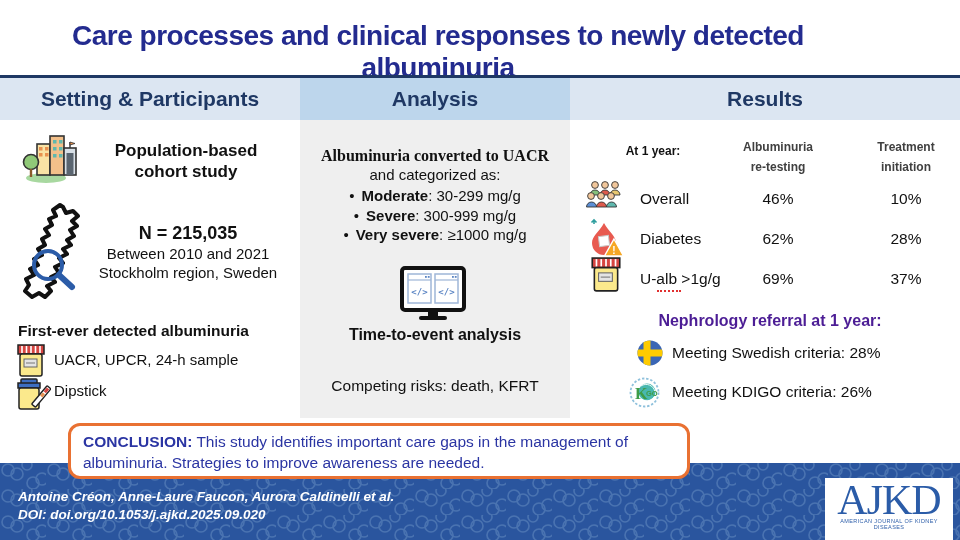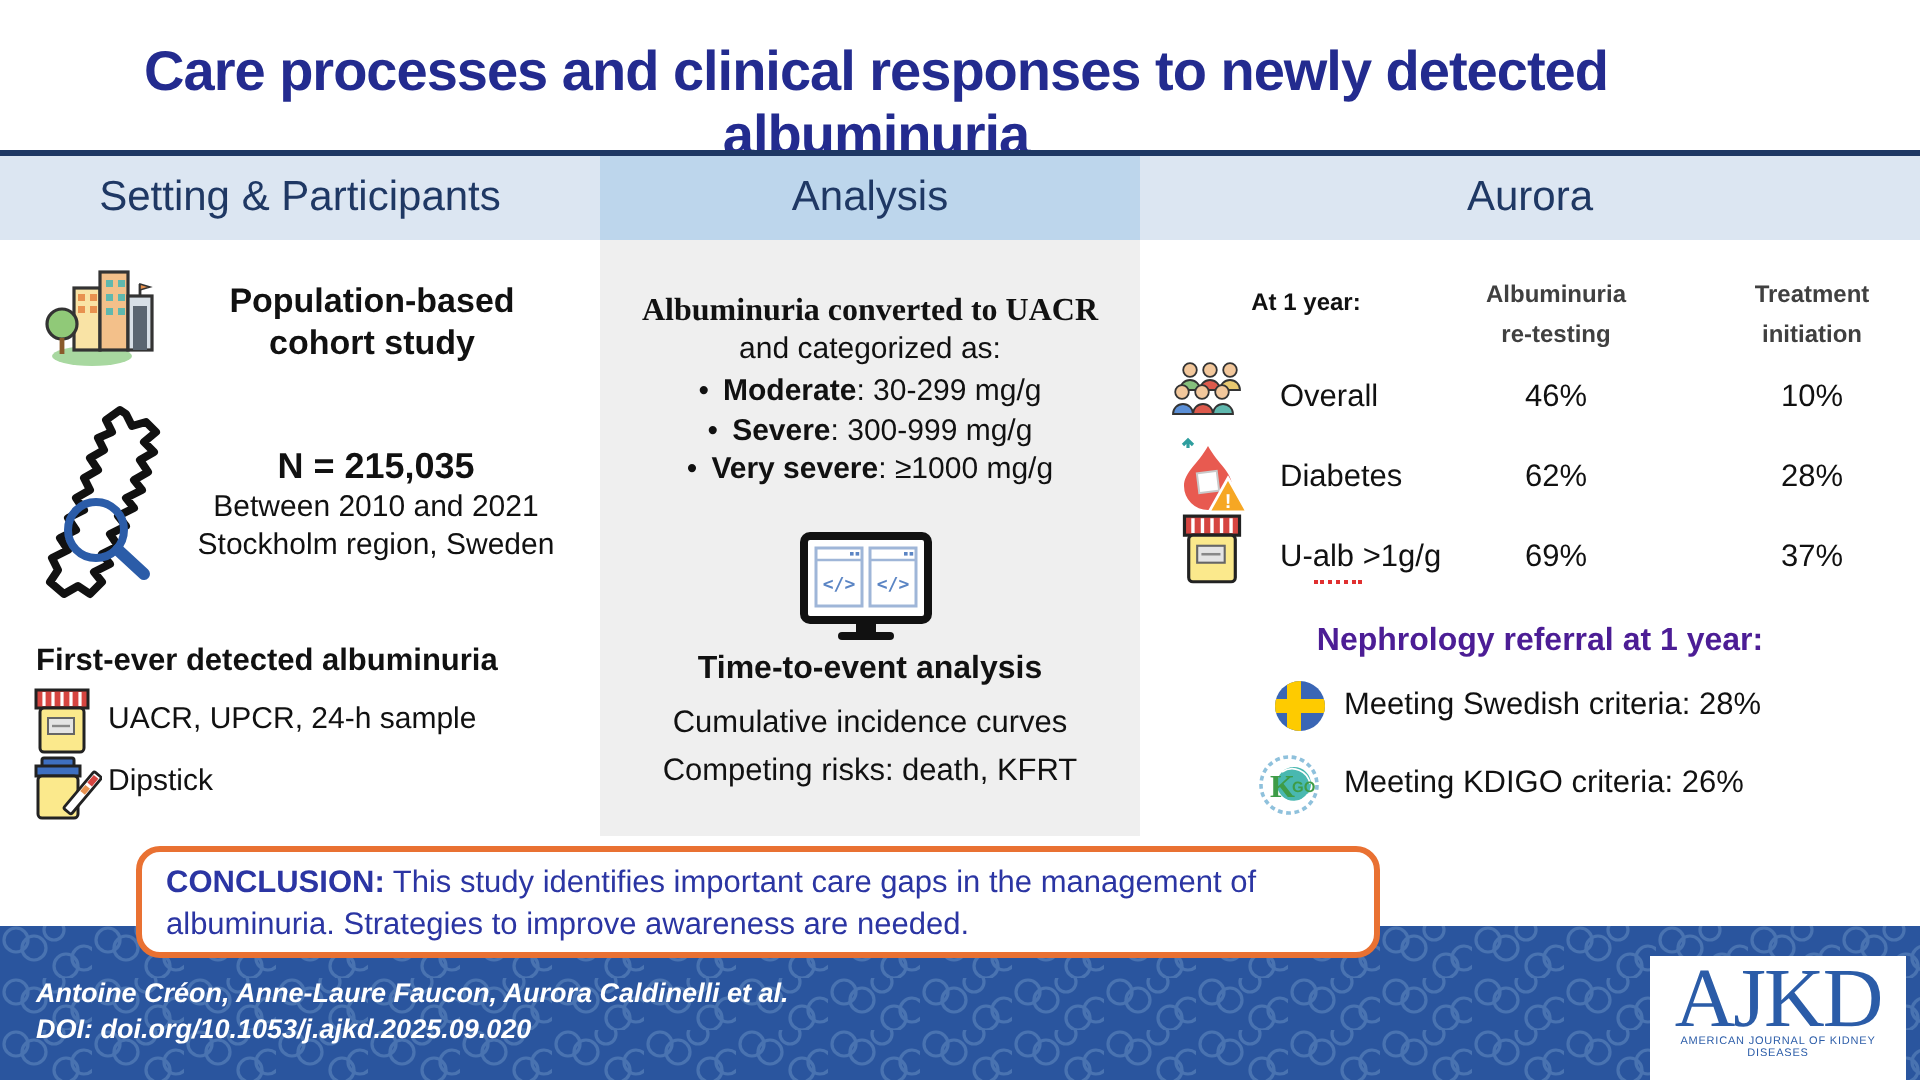--- a/index.html
+++ b/index.html
@@ -5,21 +5,21 @@
   * { margin:0; padding:0; box-sizing:border-box; }
   body { background:#888; font-family:"Liberation Sans", sans-serif; }
   #canvas { position:relative; width:960px; height:540px; background:#fff; overflow:hidden; margin:0 auto; }
   .abs { position:absolute; }
 
   .title { top:20px; left:0; width:876px; text-align:center; font-size:28px; font-weight:bold; color:#232B8F; letter-spacing:-0.5px; }
 
   .top-rule { top:75px; left:0; width:960px; height:3px; background:#1F3864; }
   .header-band { top:78px; left:0; width:960px; height:42px; background:#DCE6F2; }
   .header-analysis-bg { top:78px; left:300px; width:270px; height:42px; background:#BDD6EC; }
-  .col-header { top:84px; height:30px; font-size:21px; font-weight:normal; color:#1F3864; text-align:center; line-height:30px; }
+  .col-header { top:84px; height:30px; font-size:21px; font-weight:bold; color:#1F3864; text-align:center; line-height:30px; }
   .h-setting { left:0; width:300px; }
   .h-analysis { left:300px; width:270px; }
   .h-results { left:570px; width:390px; }
 
   .gray-panel { top:120px; left:300px; width:270px; height:298px; background:#EFEFEF; }
 
   
   .study-text { top:140px; left:86px; width:200px; text-align:center; font-size:17px; font-weight:bold; color:#111; line-height:21px; }
   .cohort-text { top:222px; left:88px; width:200px; text-align:center; color:#111; }
   .cohort-n { font-size:18px; font-weight:bold; line-height:22px; }
@@ -75,21 +75,21 @@
 
 <div id="canvas">
 
   <div class="abs title">Care processes and clinical responses to newly detected albuminuria</div>
 
   <div class="abs top-rule"></div>
   <div class="abs header-band"></div>
   <div class="abs header-analysis-bg"></div>
   <div class="abs col-header h-setting">Setting &amp; Participants</div>
   <div class="abs col-header h-analysis">Analysis</div>
-  <div class="abs col-header h-results">Aurora</div>
+  <div class="abs col-header h-results">Results</div>
 
   <div class="abs gray-panel"></div>
 
   <svg class="icon" style="top:129px;left:22px" width="58" height="56" viewBox="0 0 58 56">
     <ellipse cx="24" cy="49" rx="20" ry="5" fill="#A8D8A0"></ellipse>
     <rect x="15" y="15" width="13" height="31" fill="#F9E3A5" stroke="#333" stroke-width="1.6"></rect>
     <rect x="17" y="18" width="3.5" height="3.5" fill="#E8914F"></rect>
       <rect x="23" y="18" width="3.5" height="3.5" fill="#E8914F"></rect>
     <rect x="17" y="24" width="3.5" height="3.5" fill="#E8914F"></rect>
       <rect x="23" y="24" width="3.5" height="3.5" fill="#E8914F"></rect>
@@ -174,21 +174,20 @@
       <line x1="35" y1="14" x2="58" y2="14" stroke="#9FB6D8" stroke-width="1.2"></line>
       <rect x="52" y="10" width="1.8" height="1.8" fill="#5B85C4"></rect>
         <rect x="54.8" y="10" width="1.8" height="1.8" fill="#5B85C4"></rect>
       <text x="46.5" y="29" text-anchor="middle" font-size="9" font-weight="bold" fill="#5B85C4" class="code-glyph">&lt;/&gt;</text>
     </g>
     <rect x="28" y="44" width="10" height="6" fill="#111"></rect>
     <rect x="19" y="50" width="28" height="4" rx="2" fill="#111"></rect>
   </svg>
 
   <div class="abs mid tte-head">Time-to-event analysis</div>
-  <div class="abs mid tte-l1">Cumulative incidence curves</div>
   <div class="abs mid tte-l2">Competing risks: death, KFRT</div>
 
   <div class="abs res-rowhead">At 1 year:</div>
   <div class="abs res-colhead c-retest">
     <div>Albuminuria</div>
     <div>re-testing</div>
   </div>
   <div class="abs res-colhead c-init">
     <div>Treatment</div>
     <div>initiation</div>

